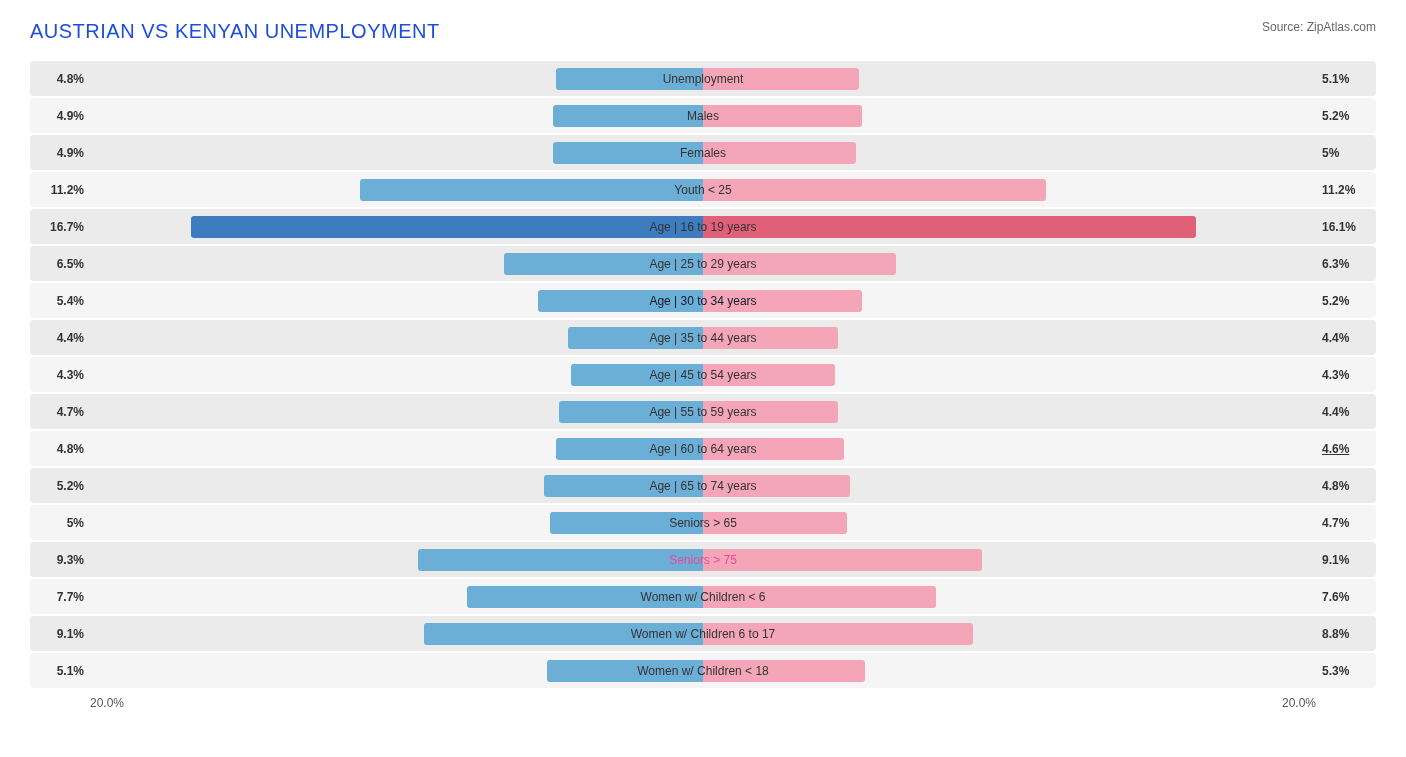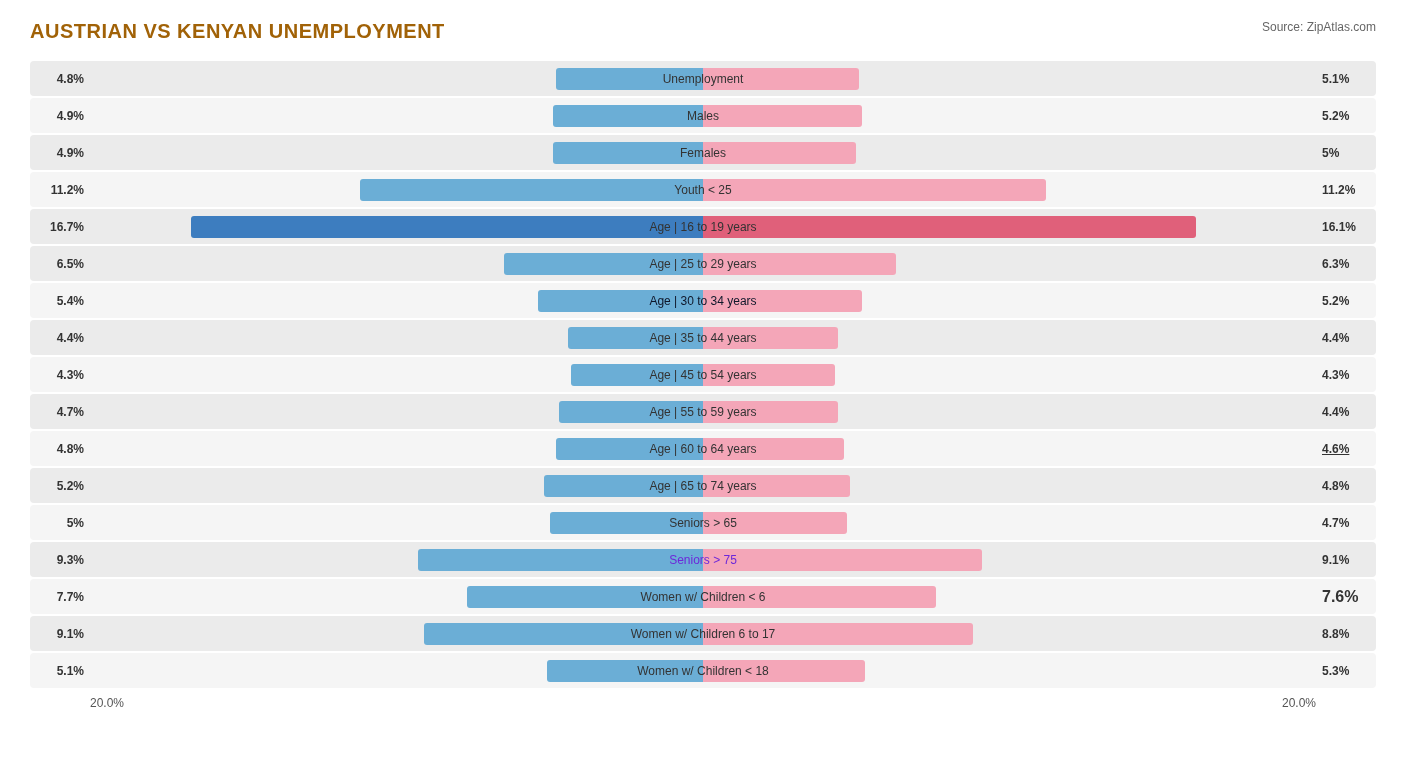--- a/index.html
+++ b/index.html
@@ -15,22 +15,22 @@
       background: #fff;
     }
     .chart-header {
       display: flex;
       justify-content: space-between;
       align-items: flex-start;
       margin-bottom: 18px;
     }
     .chart-title {
       font-size: 20px;
-      font-weight: bold;
-      color: #a16207;
+      font-weight: normal;
+      color: #1d4ed8;
       text-transform: uppercase;
       letter-spacing: 0.5px;
     }
     .chart-source {
       font-size: 12px;
       color: #666;
       text-align: right;
     }
     .chart-body {
       position: relative;
@@ -166,26 +166,26 @@
         <div style="position: absolute; height: 22px; top: 50%; transform: translateY(-50%); border-radius: 3px 0px 0px 3px; background: rgb(107, 174, 214); z-index: 1; right: calc(50%); width: calc(12.5% - 15px);"></div>
         <div style="position: absolute; height: 22px; top: 50%; transform: translateY(-50%); border-radius: 0px 3px 3px 0px; background: rgb(244, 166, 184); z-index: 1; left: calc(50%); width: calc(11.75% - 14.1px);"></div>
         <div style="position: absolute; left: 50%; top: 50%; transform: translate(-50%, -50%); font-size: 12px; color: rgb(51, 51, 51); white-space: nowrap; z-index: 5; background: transparent; pointer-events: none;">Seniors &gt; 65</div>
       </div>
       <div style="position: relative; height: 35px; margin-bottom: 2px;">
         <div style="position: absolute; inset: 0px; border-radius: 4px; background: rgb(235, 235, 235);"></div>
         <div style="position: absolute; left: 0px; width: 60px; top: 0px; bottom: 0px; display: flex; align-items: center; justify-content: flex-end; padding-right: 6px; font-size: 12px; font-weight: 600; color: rgb(51, 51, 51); z-index: 2;">9.3%</div>
         <div style="position: absolute; right: 0px; width: 60px; top: 0px; bottom: 0px; display: flex; align-items: center; justify-content: flex-start; padding-left: 6px; font-size: 12px; font-weight: 600; color: rgb(51, 51, 51); z-index: 2;">9.1%</div>
         <div style="position: absolute; height: 22px; top: 50%; transform: translateY(-50%); border-radius: 3px 0px 0px 3px; background: rgb(107, 174, 214); z-index: 1; right: calc(50%); width: calc(23.25% - 27.9px);"></div>
         <div style="position: absolute; height: 22px; top: 50%; transform: translateY(-50%); border-radius: 0px 3px 3px 0px; background: rgb(244, 166, 184); z-index: 1; left: calc(50%); width: calc(22.75% - 27.3px);"></div>
-        <div style="position: absolute; left: 50%; top: 50%; transform: translate(-50%, -50%); font-size: 12px; color: #6d28d9; white-space: nowrap; z-index: 5; background: transparent; pointer-events: none;">Seniors &gt; 75</div>
+        <div style="position: absolute; left: 50%; top: 50%; transform: translate(-50%, -50%); font-size: 12px; color: #ec4899; white-space: nowrap; z-index: 5; background: transparent; pointer-events: none;">Seniors &gt; 75</div>
       </div>
       <div style="position: relative; height: 35px; margin-bottom: 2px;">
         <div style="position: absolute; inset: 0px; border-radius: 4px; background: rgb(245, 245, 245);"></div>
         <div style="position: absolute; left: 0px; width: 60px; top: 0px; bottom: 0px; display: flex; align-items: center; justify-content: flex-end; padding-right: 6px; font-size: 12px; font-weight: 600; color: rgb(51, 51, 51); z-index: 2;">7.7%</div>
-        <div style="position: absolute; right: 0px; width: 60px; top: 0px; bottom: 0px; display: flex; align-items: center; justify-content: flex-start; padding-left: 6px; font-size: 16px; font-weight: 600; color: rgb(51, 51, 51); z-index: 2;">7.6%</div>
+        <div style="position: absolute; right: 0px; width: 60px; top: 0px; bottom: 0px; display: flex; align-items: center; justify-content: flex-start; padding-left: 6px; font-size: 12px; font-weight: 600; color: rgb(51, 51, 51); z-index: 2;">7.6%</div>
         <div style="position: absolute; height: 22px; top: 50%; transform: translateY(-50%); border-radius: 3px 0px 0px 3px; background: rgb(107, 174, 214); z-index: 1; right: calc(50%); width: calc(19.25% - 23.1px);"></div>
         <div style="position: absolute; height: 22px; top: 50%; transform: translateY(-50%); border-radius: 0px 3px 3px 0px; background: rgb(244, 166, 184); z-index: 1; left: calc(50%); width: calc(19% - 22.8px);"></div>
         <div style="position: absolute; left: 50%; top: 50%; transform: translate(-50%, -50%); font-size: 12px; color: rgb(51, 51, 51); white-space: nowrap; z-index: 5; background: transparent; pointer-events: none;">Women w/ Children &lt; 6</div>
       </div>
       <div style="position: relative; height: 35px; margin-bottom: 2px;">
         <div style="position: absolute; inset: 0px; border-radius: 4px; background: rgb(235, 235, 235);"></div>
         <div style="position: absolute; left: 0px; width: 60px; top: 0px; bottom: 0px; display: flex; align-items: center; justify-content: flex-end; padding-right: 6px; font-size: 12px; font-weight: 600; color: rgb(51, 51, 51); z-index: 2;">9.1%</div>
         <div style="position: absolute; right: 0px; width: 60px; top: 0px; bottom: 0px; display: flex; align-items: center; justify-content: flex-start; padding-left: 6px; font-size: 12px; font-weight: 600; color: rgb(51, 51, 51); z-index: 2;">8.8%</div>
         <div style="position: absolute; height: 22px; top: 50%; transform: translateY(-50%); border-radius: 3px 0px 0px 3px; background: rgb(107, 174, 214); z-index: 1; right: calc(50%); width: calc(22.75% - 27.3px);"></div>
         <div style="position: absolute; height: 22px; top: 50%; transform: translateY(-50%); border-radius: 0px 3px 3px 0px; background: rgb(244, 166, 184); z-index: 1; left: calc(50%); width: calc(22% - 26.4px);"></div>

